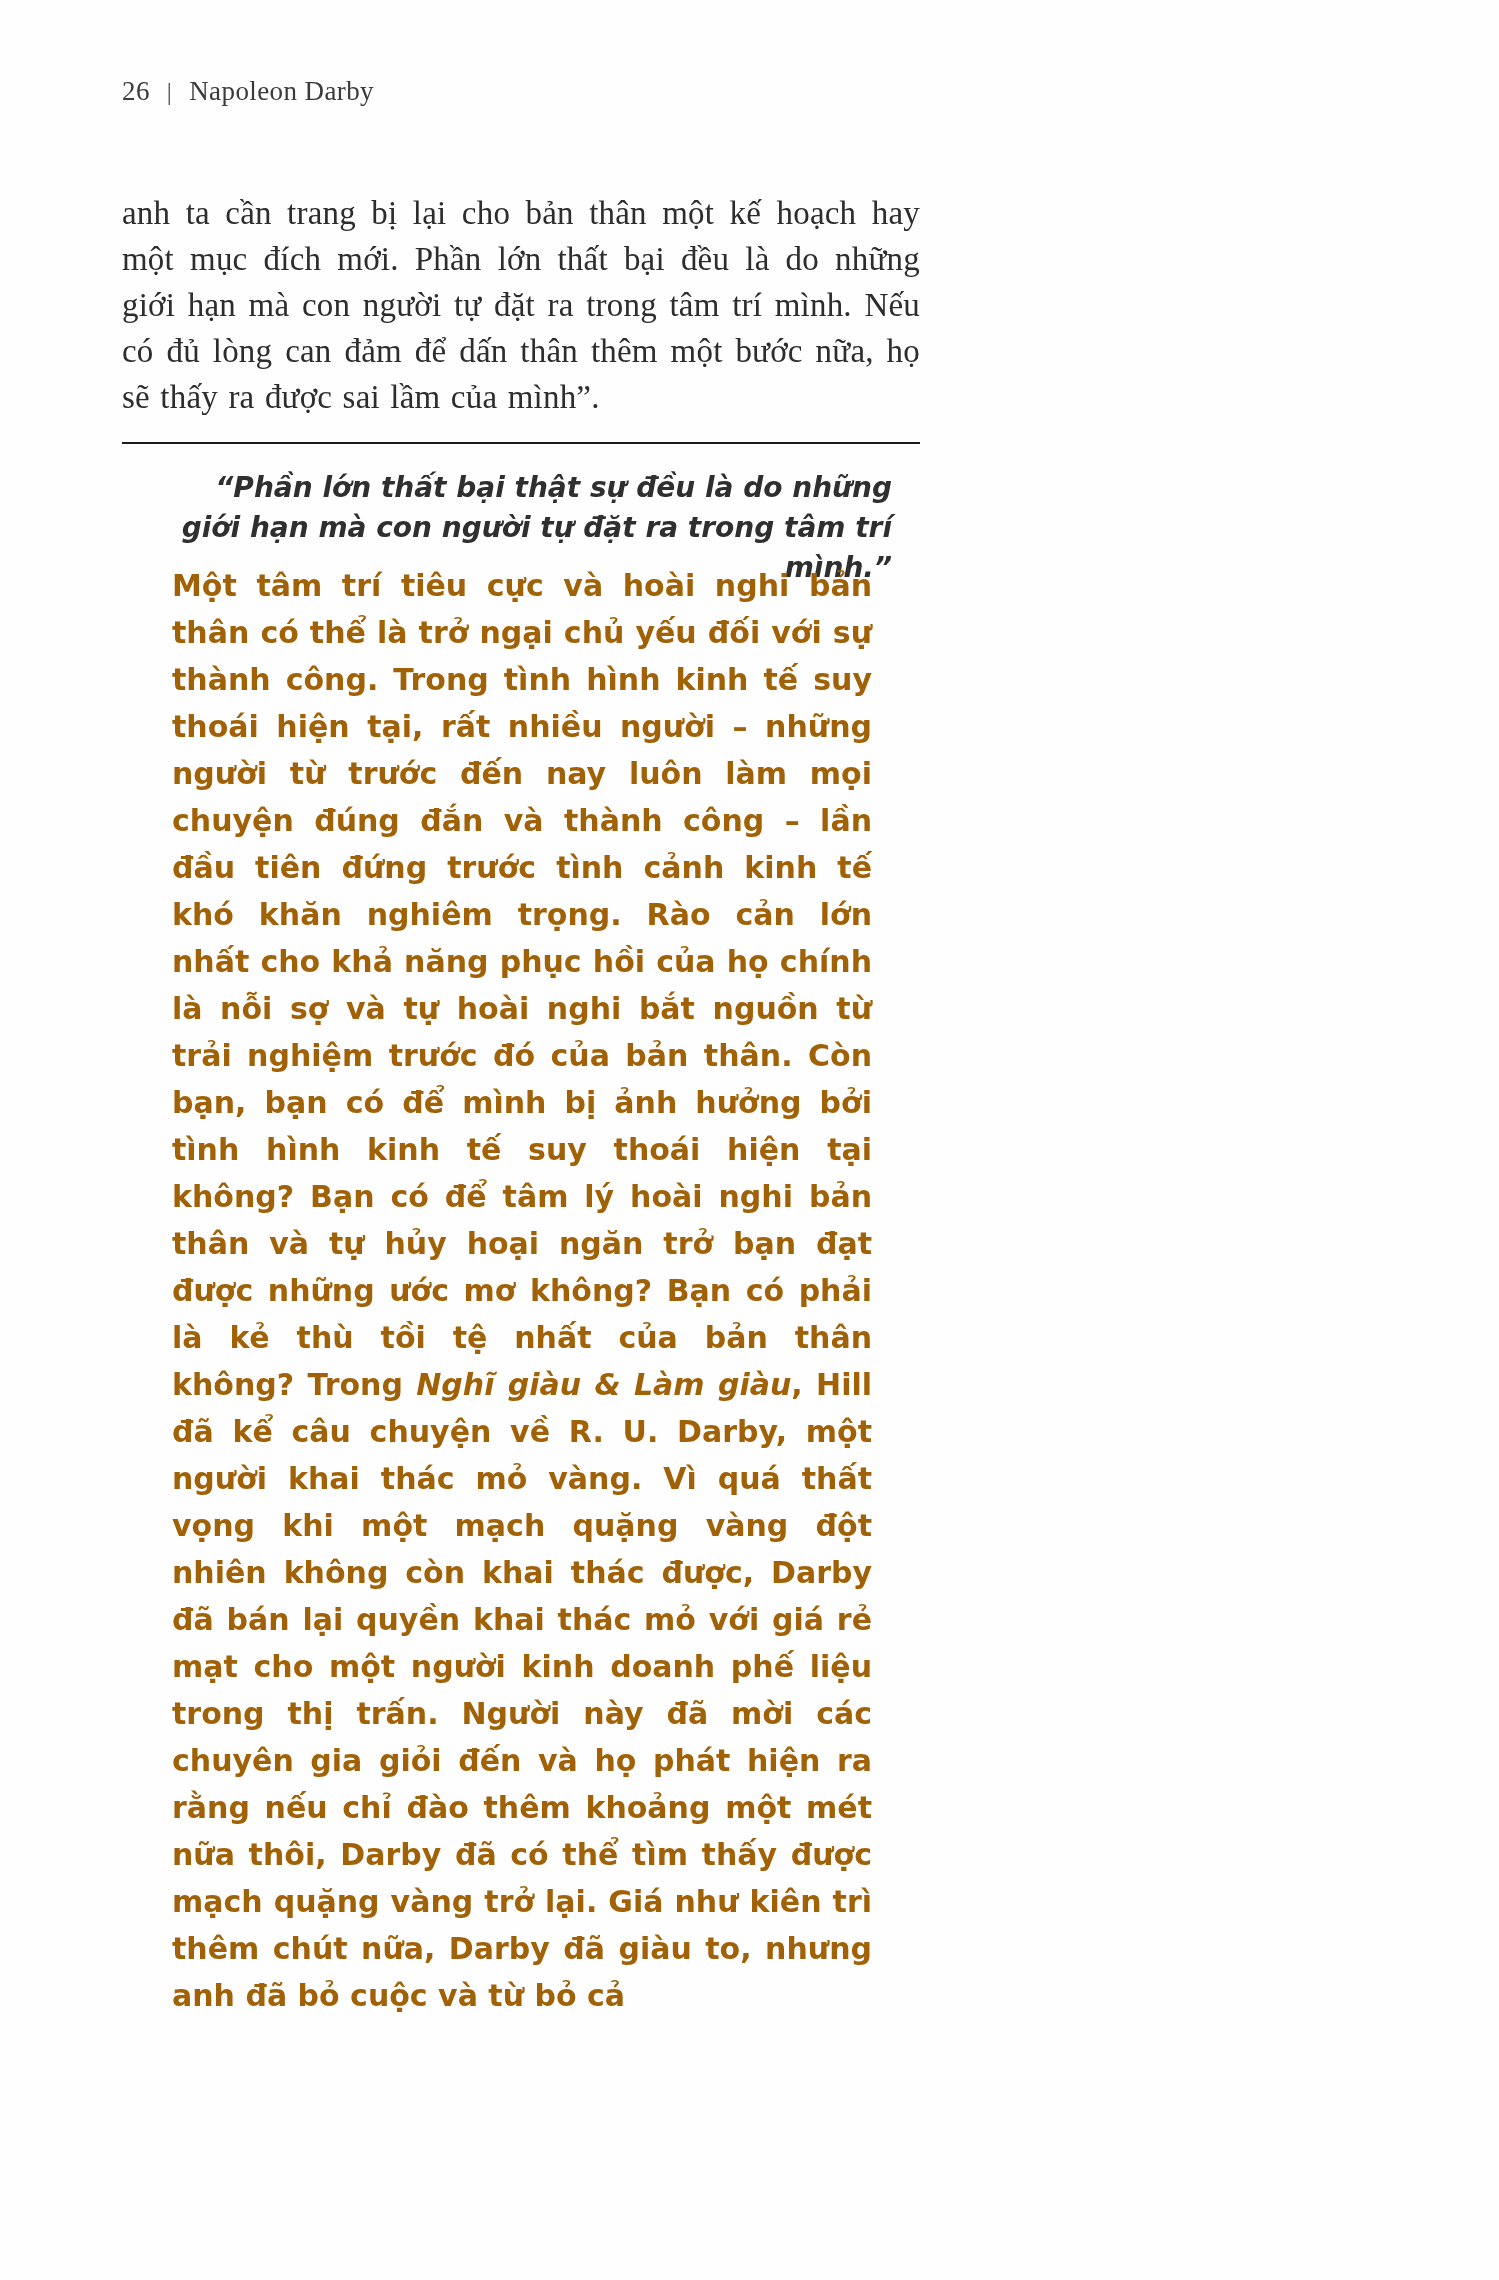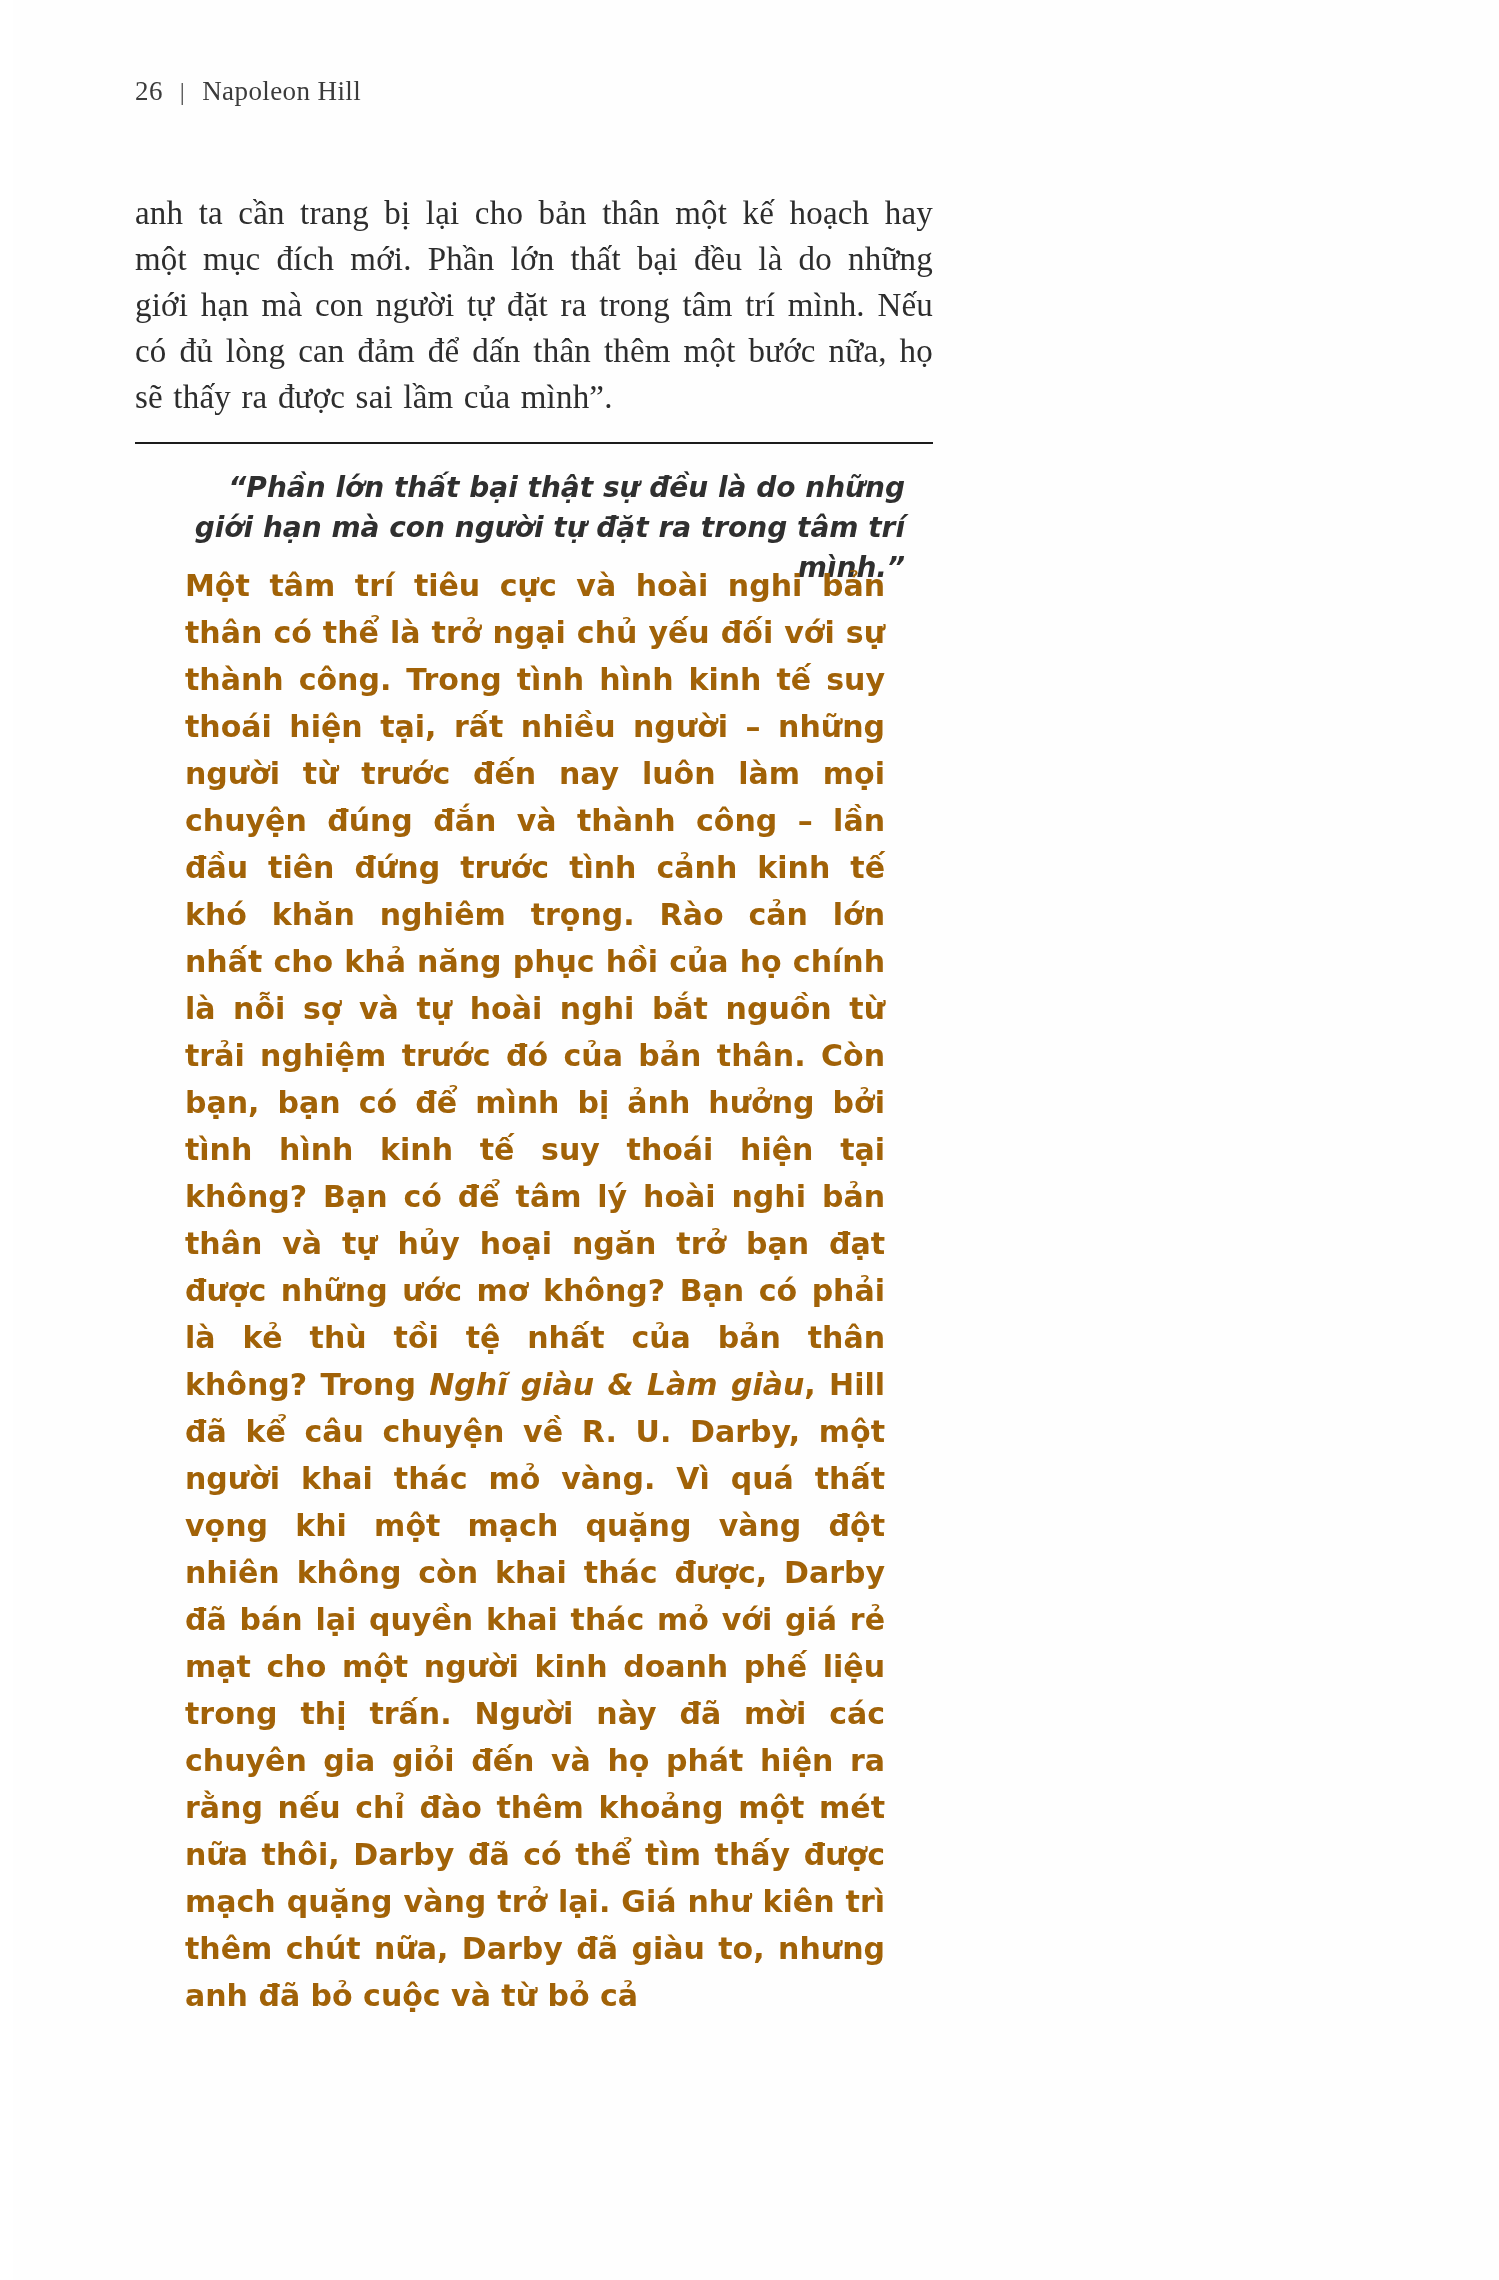--- a/index.html
+++ b/index.html
@@ -9,21 +9,20 @@
     height: 2280px;
     position: relative;
     font-family: "Liberation Sans", sans-serif;
     color: #2e2e2e;
   }
   .page {
     position: absolute;
     inset: 0;
     background: #fefefe;
     overflow: hidden;
-    margin-left: 13px;
   }
   .running-header {
     position: absolute;
     left: 122px;
     top: 76px;
     font-family: "Liberation Serif", serif;
     font-size: 27px;
     color: #3b3b3b;
     display: flex;
     align-items: baseline;
@@ -85,21 +84,21 @@
   }
 </style>
 </head>
 <body>
 
 <div class="page">
 
   <div class="running-header">
     <span>26</span>
     <span class="divider">|</span>
-    <span>Napoleon Hill</span>
+    <span>Napoleon Darby</span>
   </div>
 
   <p class="intro-paragraph">anh ta cần trang bị lại cho bản thân một kế hoạch hay một mục đích mới. Phần lớn thất bại đều là do những giới hạn mà con người tự đặt ra trong tâm trí mình. Nếu có đủ lòng can đảm để dấn thân thêm một bước nữa, họ sẽ thấy ra được sai lầm của mình”.</p>
 
   <div class="section-rule"></div>
 
   <p class="pull-quote">“Phần lớn thất bại thật sự đều là do những giới hạn mà con người tự đặt ra trong tâm trí mình.”</p>
 
   <p class="body-paragraph"><span>Một tâm trí tiêu cực và hoài nghi bản thân có thể là trở ngại chủ yếu đối với sự thành công. Trong tình hình kinh tế suy thoái hiện tại, rất nhiều người – những người từ trước đến nay luôn làm mọi chuyện đúng đắn và thành công – lần đầu tiên đứng trước tình cảnh kinh tế khó khăn nghiêm trọng. Rào cản lớn nhất cho khả năng phục hồi của họ chính là nỗi sợ và tự hoài nghi bắt nguồn từ trải nghiệm trước đó của bản thân. Còn bạn, bạn có để mình bị ảnh hưởng bởi tình hình kinh tế suy thoái hiện tại không? Bạn có để tâm lý hoài nghi bản thân và tự hủy hoại ngăn trở bạn đạt được những ước mơ không? Bạn có phải là kẻ thù tồi tệ nhất của bản thân không? Trong </span><span class="inline-book-title">Nghĩ giàu &amp; Làm giàu</span><span>, Hill đã kể câu chuyện về R. U. Darby, một người khai thác mỏ vàng. Vì quá thất vọng khi một mạch quặng vàng đột nhiên không còn khai thác được, Darby đã bán lại quyền khai thác mỏ với giá rẻ mạt cho một người kinh doanh phế liệu trong thị trấn. Người này đã mời các chuyên gia giỏi đến và họ phát hiện ra rằng nếu chỉ đào thêm khoảng một mét nữa thôi, Darby đã có thể tìm thấy được mạch quặng vàng trở lại. Giá như kiên trì thêm chút nữa, Darby đã giàu to, nhưng anh đã bỏ cuộc và từ bỏ cả</span></p>
 

